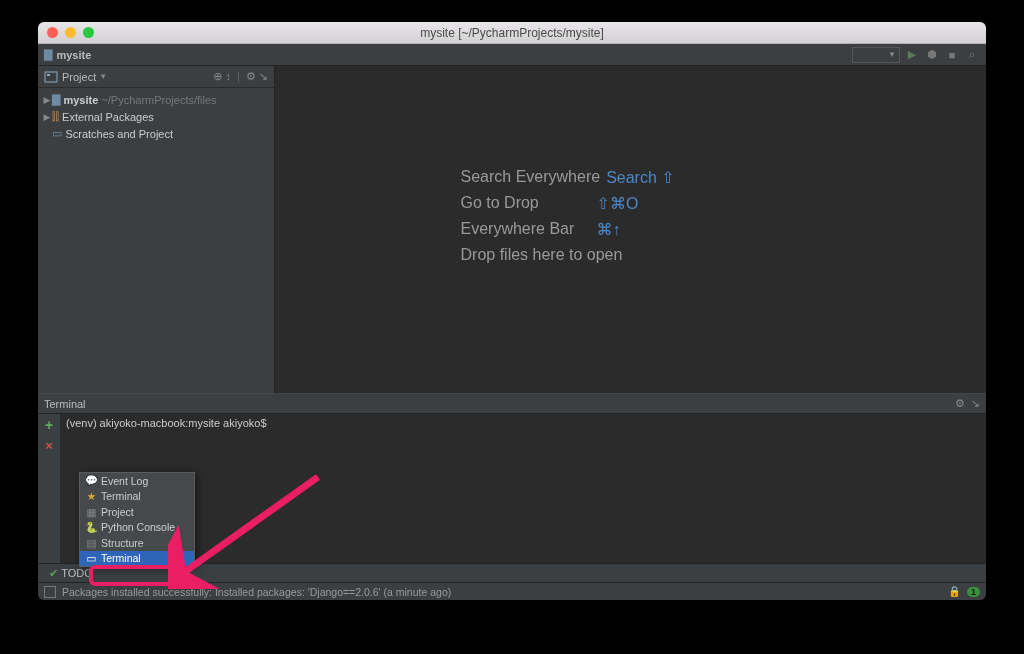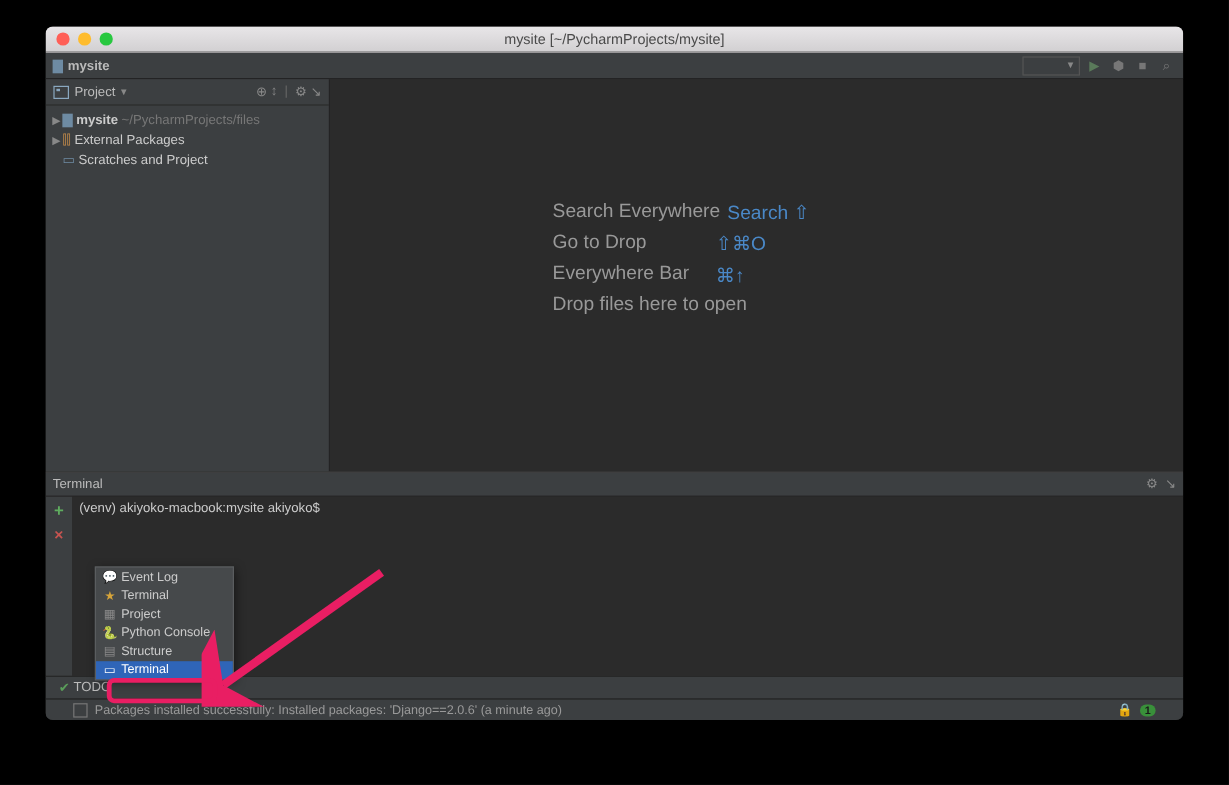--- a/index.html
+++ b/index.html
@@ -59,21 +59,21 @@
   .term-out{flex:1;padding:3px 6px;font-family:Menlo,Consolas,monospace;font-size:11px;color:#ccc;position:relative;}
   .context-menu{
     position:absolute; left:19px; top:58px; width:116px; background:#46494b;
     border:1px solid #5a5d5f; box-shadow:2px 2px 8px rgba(0,0,0,0.5); z-index:10;
   }
   .ctx-item{height:15.5px;display:flex;align-items:center;padding:0 5px;font-size:10.5px;color:#ccc;}
   .ctx-item .ci{width:13px;display:inline-flex;margin-right:3px;justify-content:center;}
   .ctx-item.sel{background:#2f65b8;color:#fff;}
   .bottom-tabs{height:19px;background:#3c3f41;border-top:1px solid #232324;display:flex;align-items:center;padding:0 6px;font-size:11px;flex-shrink:0;}
   .bottom-tabs .tab{color:#bbb;padding:0 5px;display:flex;align-items:center;gap:3px;}
-  .statusbar{height:18px;background:#3c3f41;border-top:1px solid #232324;display:flex;align-items:center;padding:0 23px;font-size:10.5px;color:#999;flex-shrink:0;}
+  .statusbar{height:18px;background:#3c3f41;border-top:1px solid #232324;display:flex;align-items:center;padding:0 6px;font-size:10.5px;color:#999;flex-shrink:0;}
   .statusbar .sico{width:12px;height:12px;border:1px solid #777;margin-right:6px;}
   .statusbar .right{margin-left:auto;display:flex;gap:6px;align-items:center;}
   .statusbar .lock{color:#aaa;}
   .statusbar .badge{background:#39903a;color:#1a1a1a;border-radius:7px;padding:0 4px;font-size:9px;font-weight:bold;}
   
   .highlight-box{
     position:absolute; border:4px solid #e91e63; border-radius:6px; pointer-events:none; z-index:20;
   }
   .arrow-svg{position:absolute;z-index:19;pointer-events:none;}
   .sep{color:#666;margin:0 3px;}

